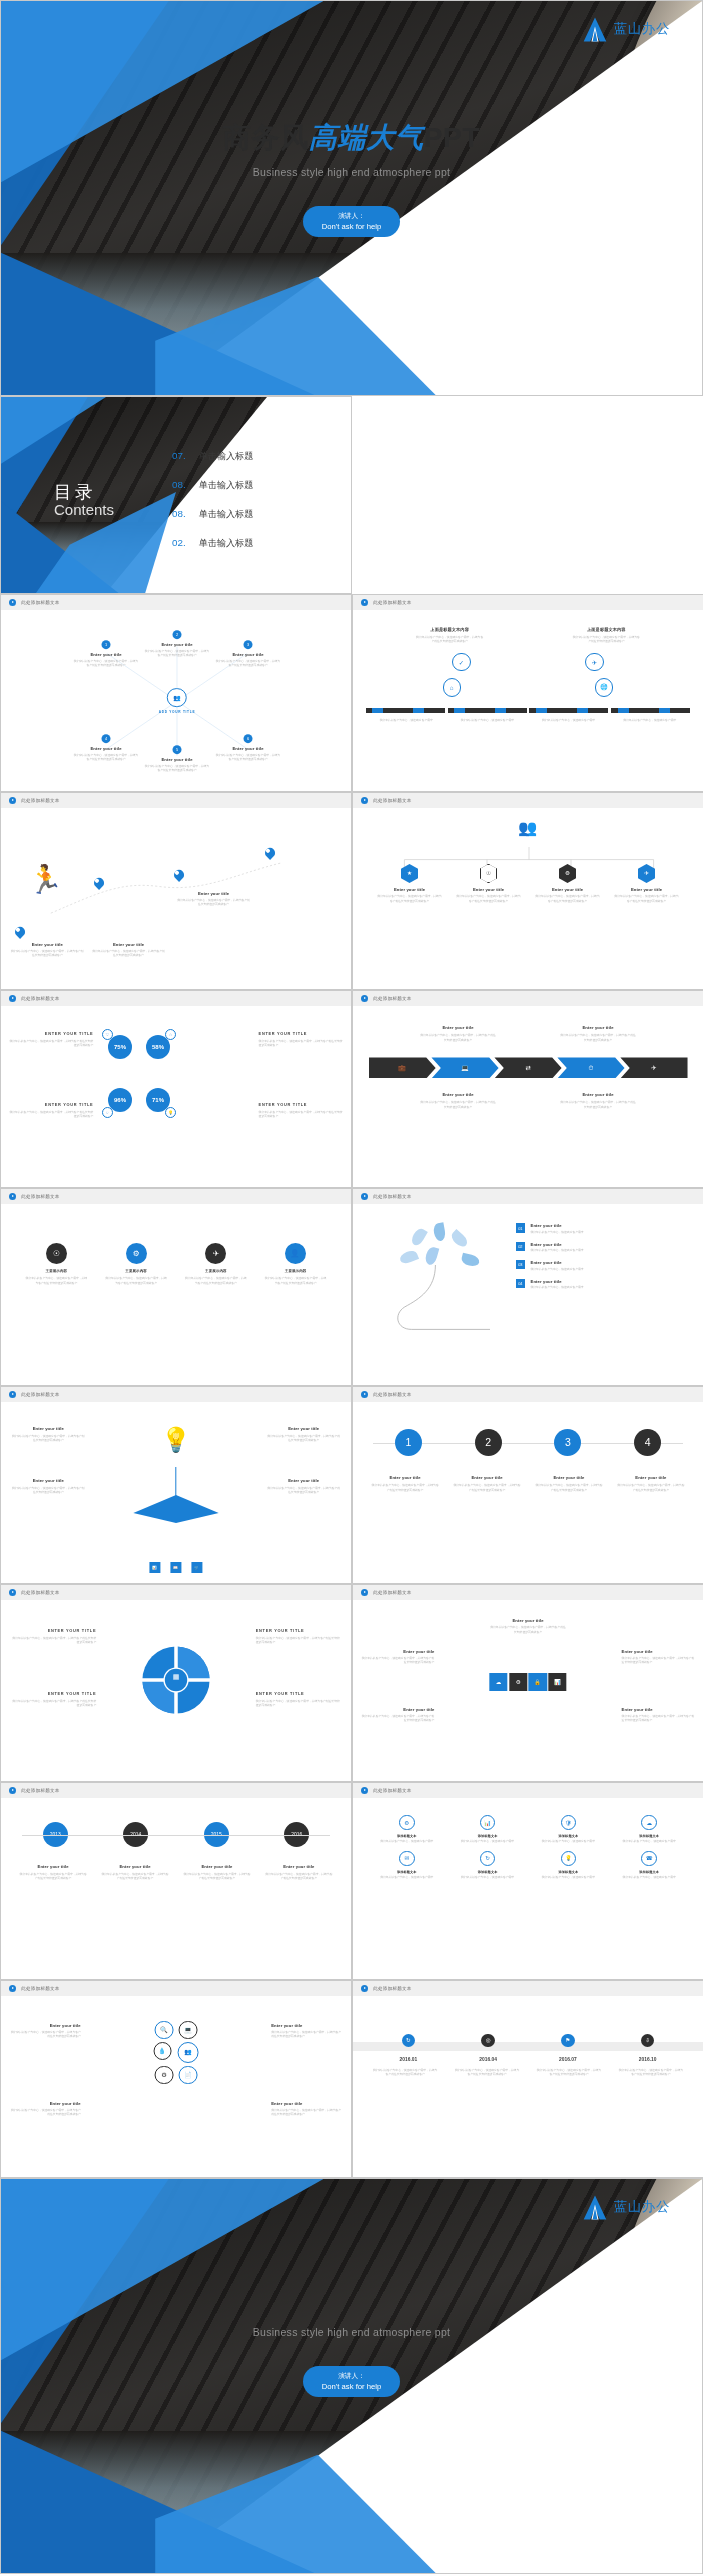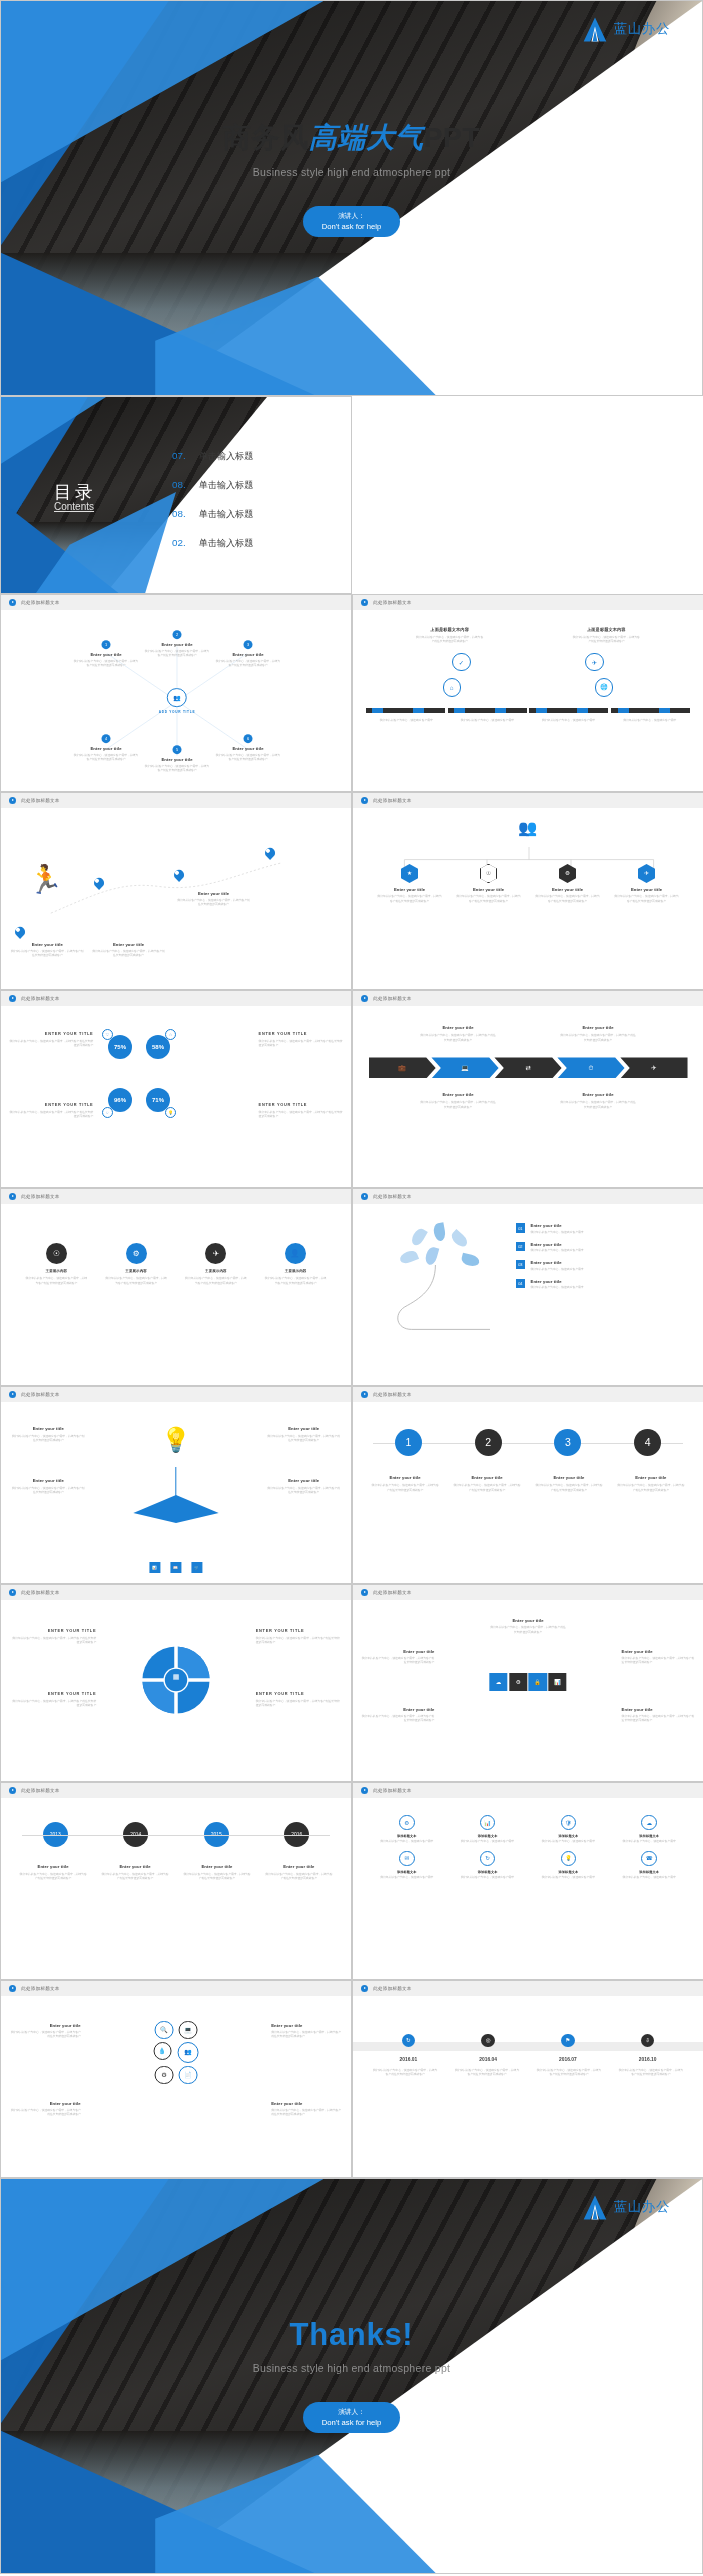--- a/index.html
+++ b/index.html
@@ -74,21 +74,21 @@
     display:inline-block;margin-top:28px;background:#1a7fd4;color:#fff;
     border-radius:15.5px;padding:4.9px 18.3px;font-size:7.7px;line-height:1.45;text-align:center;
   }
   .pill .l1{ font-size:6.7px; }
 
   
   .toc-title{
     position:absolute;left:53px;top:83px;z-index:7;color:#fff;
   }
   .toc-title .cn{ font-size:17.6px;letter-spacing:3.5px; }
-  .toc-title .en{ font-size:10px;opacity:.85;margin-top:-2.8px;text-decoration:underline; }
+  .toc-title .en{ font-size:15px;opacity:.85;margin-top:-2.8px; }
   .toc-list{
     position:absolute;right:24px;top:53px;width:155px;z-index:7;
   }
   .toc-row{ display:flex;align-items:baseline;gap:8.4px;margin-bottom:16px;font-size:9.1px; }
   .toc-num{ color:#1a7fd4;font-size:9.8px;min-width:18.3px; }
   .toc-label{ color:#3a3a3a; }
 
   
   .part-logo{ position:absolute;right:14px;top:8.4px;display:flex;align-items:center;gap:3.5px;z-index:7; }
   .part-logo .logo-mark{ width:13.4px;height:14px; }
@@ -987,21 +987,20 @@
     <div class="cover-logo">
       <svg class="logo-mark" viewBox="0 0 40 42">
         <path d="M20 1 L39 41 L28 41 L20 22 L12 41 L1 41 Z" fill="#1a7fd4"></path>
         <path d="M20 16 L26 41 L14 41 Z" fill="#ffffff"></path>
         <path d="M20 22 L24 41 L16 41 Z" fill="#1a7fd4"></path>
       </svg>
       <span class="logo-text">蓝山办公</span>
     </div>
 
     <div class="cover-body" style="top:138px">
-      <h1 class="cover-title" style="color:#1a7fd4;font-size:31px"><span>Thanks</span><span>!</span></h1>
       <p class="cover-sub">Business style high end atmosphere ppt</p>
       <div class="pill">
         <div class="l1">演讲人：</div>
         <div>Don't ask for help</div>
       </div>
     </div>
   </div>
 
 </div>
 

